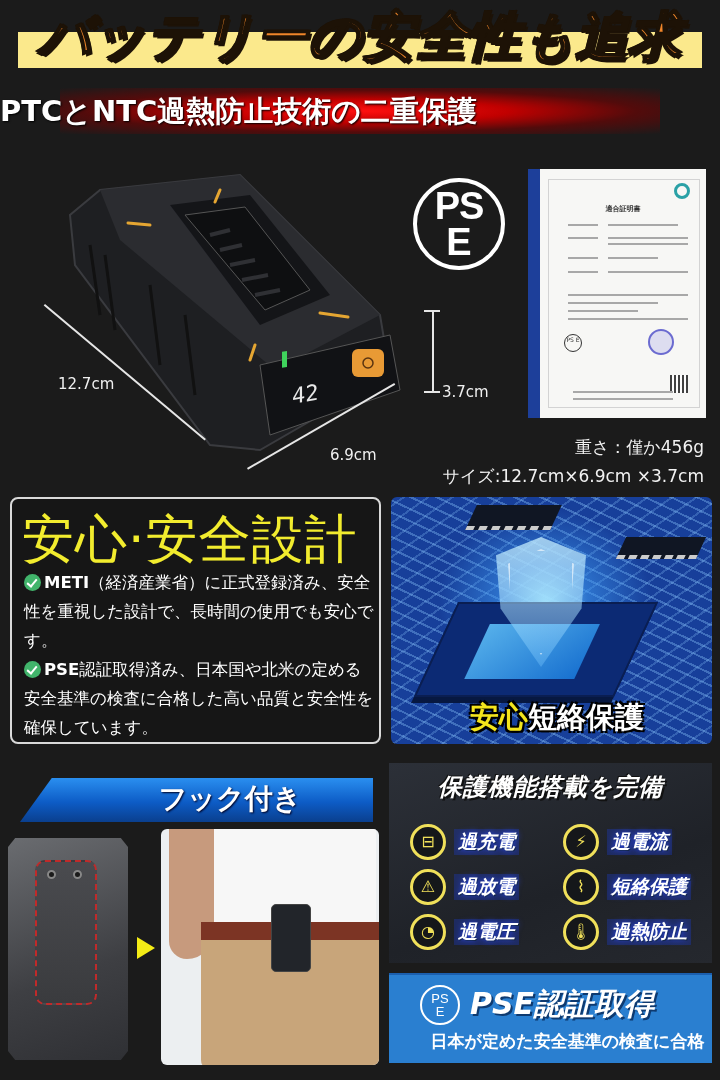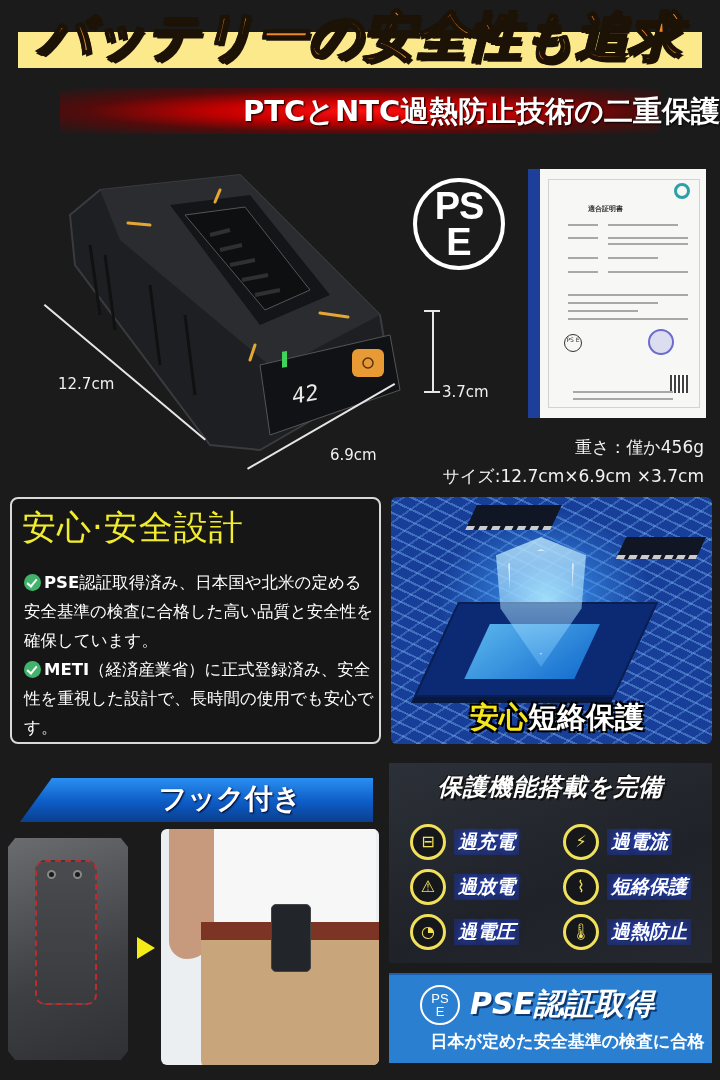--- a/index.html
+++ b/index.html
@@ -17,21 +17,21 @@
     letter-spacing: 1px; font-style: italic;
     color: #f0862a;
     -webkit-text-stroke: 2px #1d1206;
     text-shadow: 3px 3px 0 #1d1206, -1px -1px 0 #1d1206, 2px -1px 0 #1d1206, -1px 2px 0 #1d1206;
   }
   .sub-banner {
     position: absolute; left: 60px; top: 88px; width: 600px; height: 46px;
     background: radial-gradient(ellipse at center, #ff1010 0%, #c10000 35%, rgba(120,0,0,0.6) 65%, rgba(27,27,27,0) 100%);
   }
   .sub-title {
-    position: absolute; left: 0; top: 92px; width: 720px; text-align: right;
+    position: absolute; left: 0; top: 92px; width: 720px; text-align: left;
     font-weight: bold; font-size: 29px; color: #fff; letter-spacing: 0px;
     text-shadow: 1px 1px 2px #000;
   }
 
   
   .product {
     position: absolute; left: 60px; top: 165px; width: 360px; height: 300px;
   }
   .dim-line { position: absolute; background: #e6e6e6; }
   .dim-label { position: absolute; font-size: 15px; color: #f0f0f0; }
@@ -49,37 +49,37 @@
     position: absolute; left: 528px; top: 169px; width: 178px; height: 249px;
     background: #f7f7f5; overflow: hidden;
   }
   .cert .spine {
     position: absolute; left: 0; top: 0; width: 12px; height: 100%; background: #1d3f9a;
   }
   .cert .frame {
     position: absolute; left: 20px; top: 10px; right: 6px; bottom: 10px;
     border: 1px solid #d3d3d3;
   }
-  .cert .c-title { position: absolute; left: 60px; top: 35px; width: 70px; font-size: 7px; color: #333; text-align: left; font-weight: bold; }
+  .cert .c-title { position: absolute; left: 60px; top: 35px; width: 70px; font-size: 7px; color: #333; text-align: center; font-weight: bold; }
   .cert .c-line { position: absolute; height: 2px; background: #a8a8a8; }
   .cert .c-logo { position: absolute; right: 16px; top: 14px; width: 16px; height: 16px; border-radius: 50%; border: 3px solid #2aa1a6; }
   .cert .c-seal { position: absolute; left: 120px; top: 160px; width: 26px; height: 26px; border-radius: 50%; border: 2px solid #6b6bd0; background: rgba(120,120,220,0.2); }
   .cert .c-pse { position: absolute; left: 36px; top: 165px; width: 18px; height: 18px; border-radius: 50%; border: 1px solid #333; font-size: 6px; color:#333; text-align:center; line-height: 8px; padding-top: 1px; }
   .cert .c-qr { position: absolute; right: 18px; top: 206px; width: 18px; height: 18px;
     background: repeating-linear-gradient(90deg,#222 0 2px,#fff 2px 4px), #222; opacity: .85; }
 
   .specs { position: absolute; right: 16px; top: 433px; text-align: right; font-size: 17px; line-height: 29px; color: #f2f2f2; }
 
   
   .safe-box {
     position: absolute; left: 10px; top: 497px; width: 371px; height: 247px;
     border: 2px solid #d9d9d9; border-radius: 8px; background: #161616;
   }
   .safe-title {
-    position: absolute; left: 22px; top: 505px; font-size: 34px; color: #f2ec2e; font-weight: normal; letter-spacing: 1px;
+    position: absolute; left: 22px; top: 505px; font-size: 52px; color: #f2ec2e; font-weight: normal; letter-spacing: 1px;
   }
   .safe-text {
     position: absolute; left: 24px; top: 568px; width: 352px; font-size: 16.5px; line-height: 29px; color: #fff;
   }
   .safe-text .bullet { display: inline-block; width: 17px; height: 17px; border-radius: 50%;
     background: #41b46b; vertical-align: -3px; margin-right: 3px; position: relative; }
   .safe-text .bullet::after { content: ""; position: absolute; left: 5px; top: 3px; width: 4px; height: 8px;
     border-right: 2px solid #fff; border-bottom: 2px solid #fff; transform: rotate(40deg); }
   .safe-text b { font-weight: bold; }
 
@@ -277,24 +277,24 @@
 
 <div class="specs">
   <div>重さ：僅か456g</div>
   <div>サイズ:12.7cm×6.9cm ×3.7cm</div>
 </div>
 
 <div class="safe-box"></div>
 <div class="safe-title">安心·安全設計</div>
 <div class="safe-text">
   <div>
-    <span class="bullet"></span><b>PSE</b><span>認証取得済み、日本国や北米の定める安全基準の検査に合格した高い品質と安全性を確保しています。</span>
+    <span class="bullet"></span><b>METI</b><span>（経済産業省）に正式登録済み、安全性を重視した設計で、長時間の使用でも安心です。</span>
   </div>
   <div>
-    <span class="bullet"></span><b>METI</b><span>（経済産業省）に正式登録済み、安全性を重視した設計で、長時間の使用でも安心です。</span>
+    <span class="bullet"></span><b>PSE</b><span>認証取得済み、日本国や北米の定める安全基準の検査に合格した高い品質と安全性を確保しています。</span>
   </div>
 </div>
 
 <div class="circuit">
   <div class="ic1"></div>
   <div class="ic2"></div>
   <div class="chip">
       <div class="chip-core"></div>
     </div>
   <div class="shield"></div>

